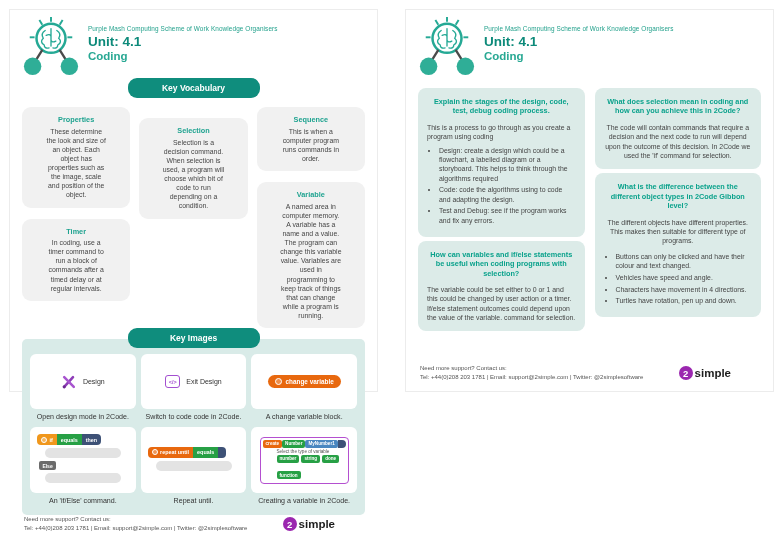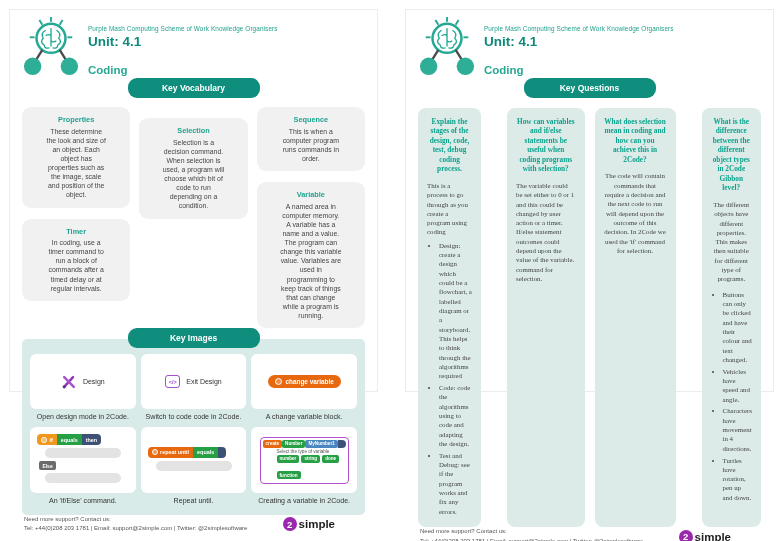--- a/index.html
+++ b/index.html
@@ -13,21 +13,21 @@
   }
   .page-left { left: 9px; }
   .page-right { left: 405px; }
 
   
   .header { display: flex; align-items: flex-start; margin-bottom: 2px; }
   .brain-logo { width: 58px; height: 60px; flex: 0 0 58px; }
   .header-text { margin-left: 8px; margin-top: 9px; }
   .brand-line { font-size: 6.4px; color: #23a18c; letter-spacing: .1px; }
   .unit-title { font-size: 13.5px; font-weight: bold; color: #0d8a7a; margin-top: 2px; }
-  .unit-sub { font-size: 11.5px; color: #28a893; margin-top: 15px; font-weight: 600; }
+  .unit-sub { font-size: 11.5px; color: #28a893; margin-top: 1px; font-weight: 600; }
 
   
   .section-pill {
     background: #0f8d7d; color: #fff; font-weight: bold; font-size: 8.5px;
     width: 132px; text-align: center; padding: 5px 0; border-radius: 9px;
     margin: 0 auto; position: relative; z-index: 2;
   }
 
   
   .vocab-grid { display: flex; gap: 9px; margin-top: 9px; }
@@ -87,21 +87,21 @@
 
   .create-box { border: 1.5px solid #b44fd0; border-radius: 4px; background: #fff; padding: 2px; }
   .dd-panel { margin-left: 14px; margin-top: 1px; }
   .dd-label { font-size: 4.6px; color: #555; margin: 1px 0; }
   .dd-row { display: flex; gap: 2px; }
   .chip-tiny { font-size: 4.6px; padding: 1.5px 3px; border-radius: 2px; }
   .chip-func { margin-top: 2px; display: inline-flex; }
 
   
   .questions-grid { display: flex; gap: 10px; margin-top: 10px; }
-  .qcol { flex: 1; display: flex; flex-direction: row; gap: 26px; font-family: Liberation Serif, serif; }
+  .qcol { flex: 1; display: flex; flex-direction: column; gap: 4px; }
   .q-card {
     background: #dcebe8; border-radius: 8px; padding: 9px 9px;
     font-size: 6.9px; color: #444; line-height: 1.35;
   }
   .q-title { color: #0ba28c; font-weight: bold; font-size: 7.3px; text-align: center; margin-bottom: 7px; line-height: 1.3; }
   .q-body { text-align: left; }
   .q-body-center { text-align: center; }
   .q-intro-center { text-align: center; margin-bottom: 6px; }
   .q-card ul { margin: 4px 0 0 12px; }
   .q-card li { margin-bottom: 2.5px; }
@@ -304,21 +304,20 @@
       <circle cx="11" cy="52" r="9" fill="#2fae97"></circle>
       <circle cx="49" cy="52" r="9" fill="#2fae97"></circle>
     </svg>
     <div class="header-text">
       <div class="brand-line">Purple Mash Computing Scheme of Work Knowledge Organisers</div>
       <div class="unit-title">Unit: 4.1</div>
       <div class="unit-sub">Coding</div>
     </div>
   </div>
 
-  <div class="section-pill">Key Questions</div>
 
   <div class="questions-grid">
     <div class="qcol">
 
       <div class="q-card">
         <div class="q-title">Explain the stages of the design, code, test, debug coding process.</div>
         <div class="q-body">This is a process to go through as you create a program using coding</div>
         <ul>
           <li>Design: create a design which could be a flowchart, a labelled diagram or a storyboard. This helps to think through the algorithms required</li>
           <li>Code: code the algorithms using to code and adapting the design.</li>

